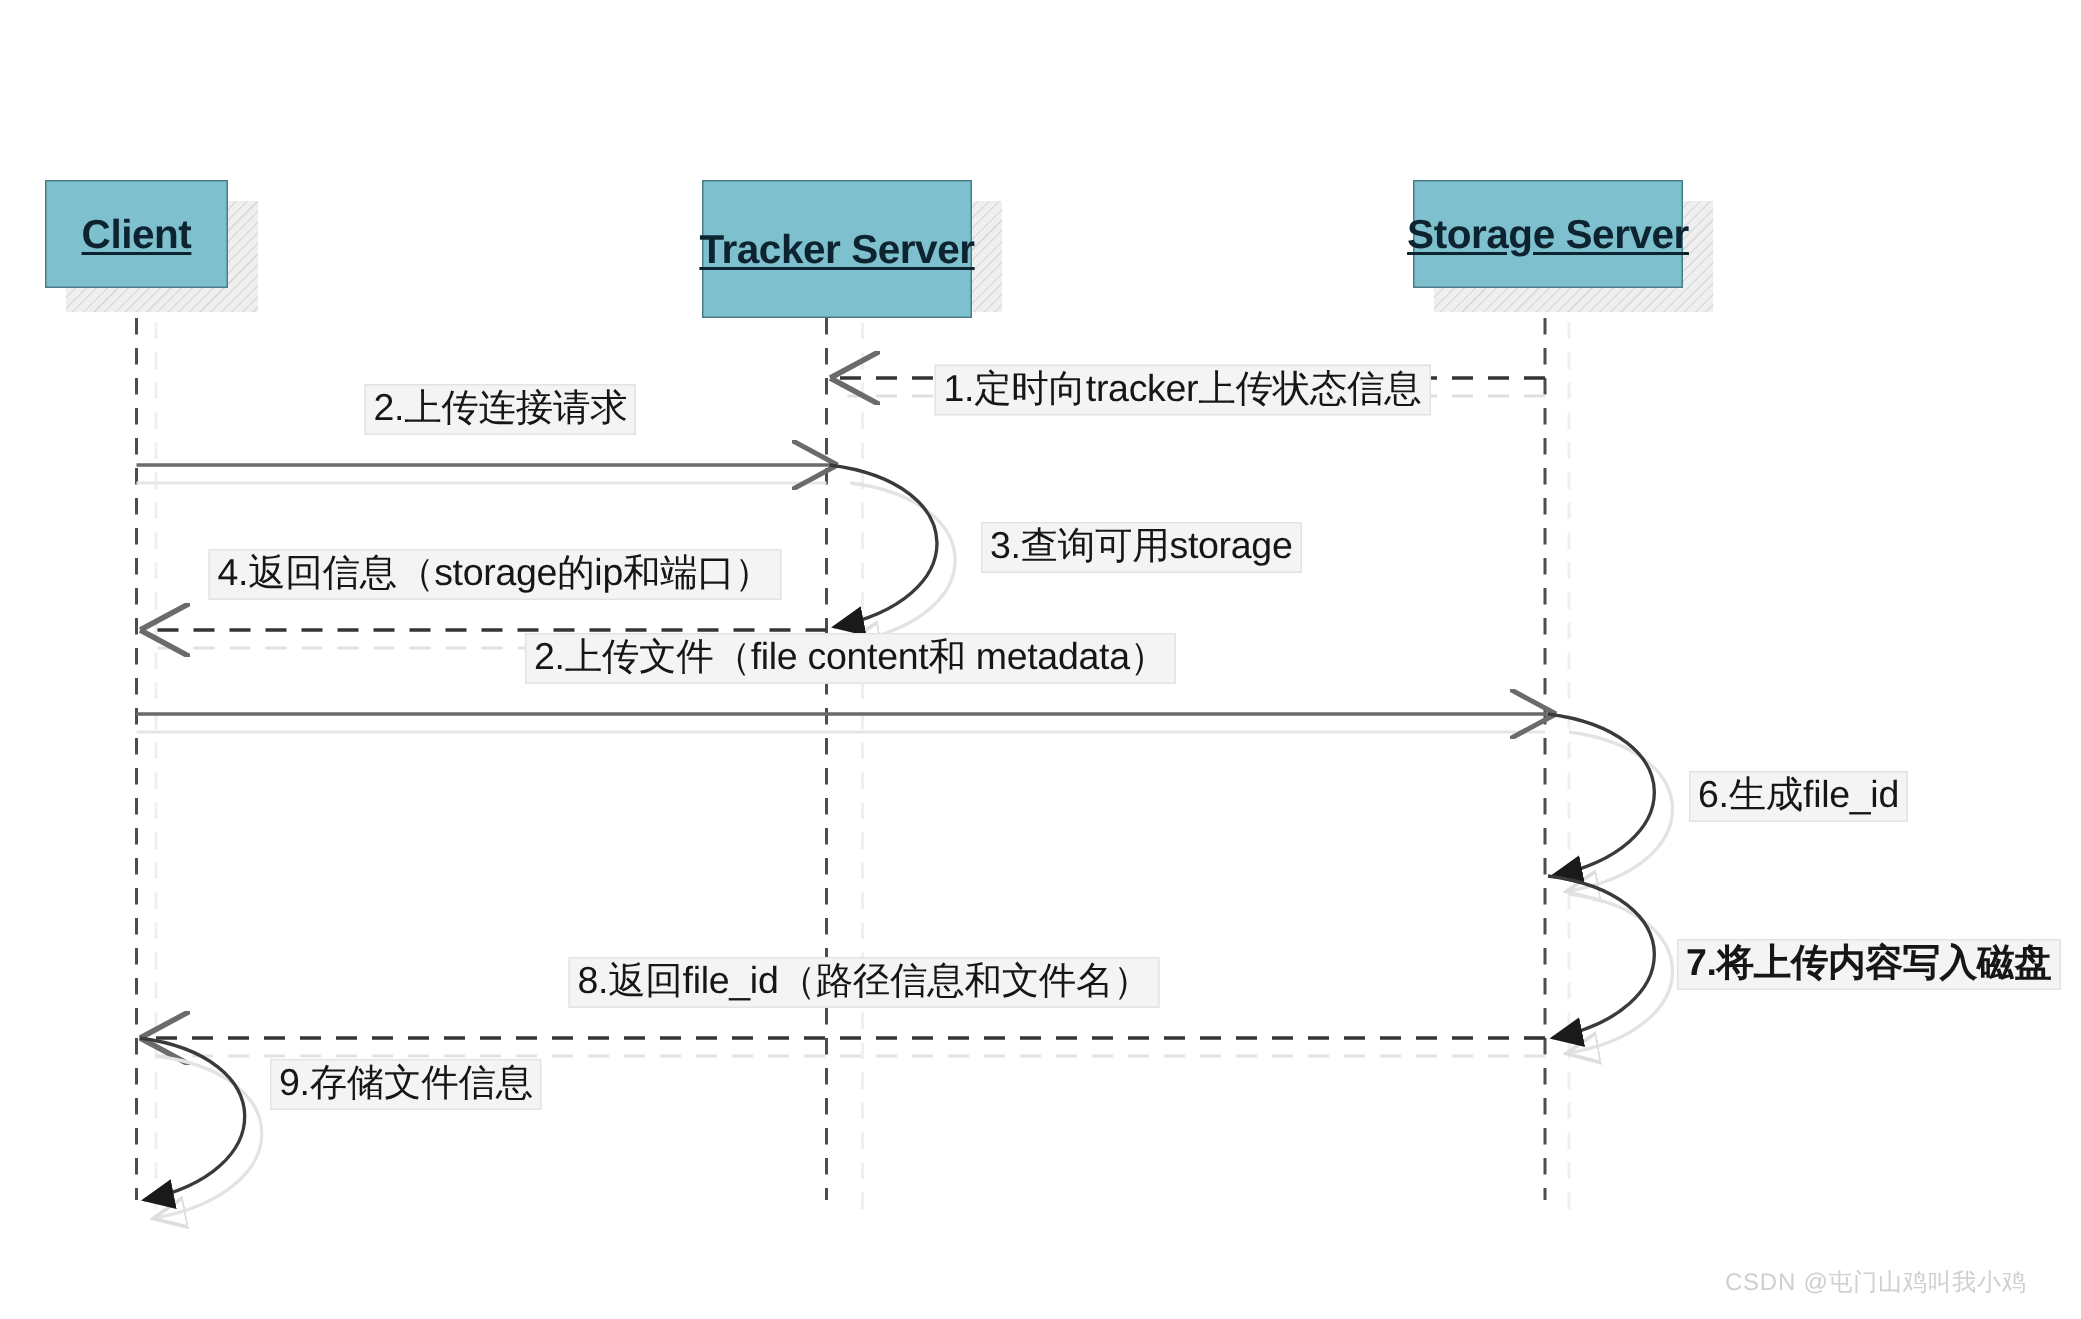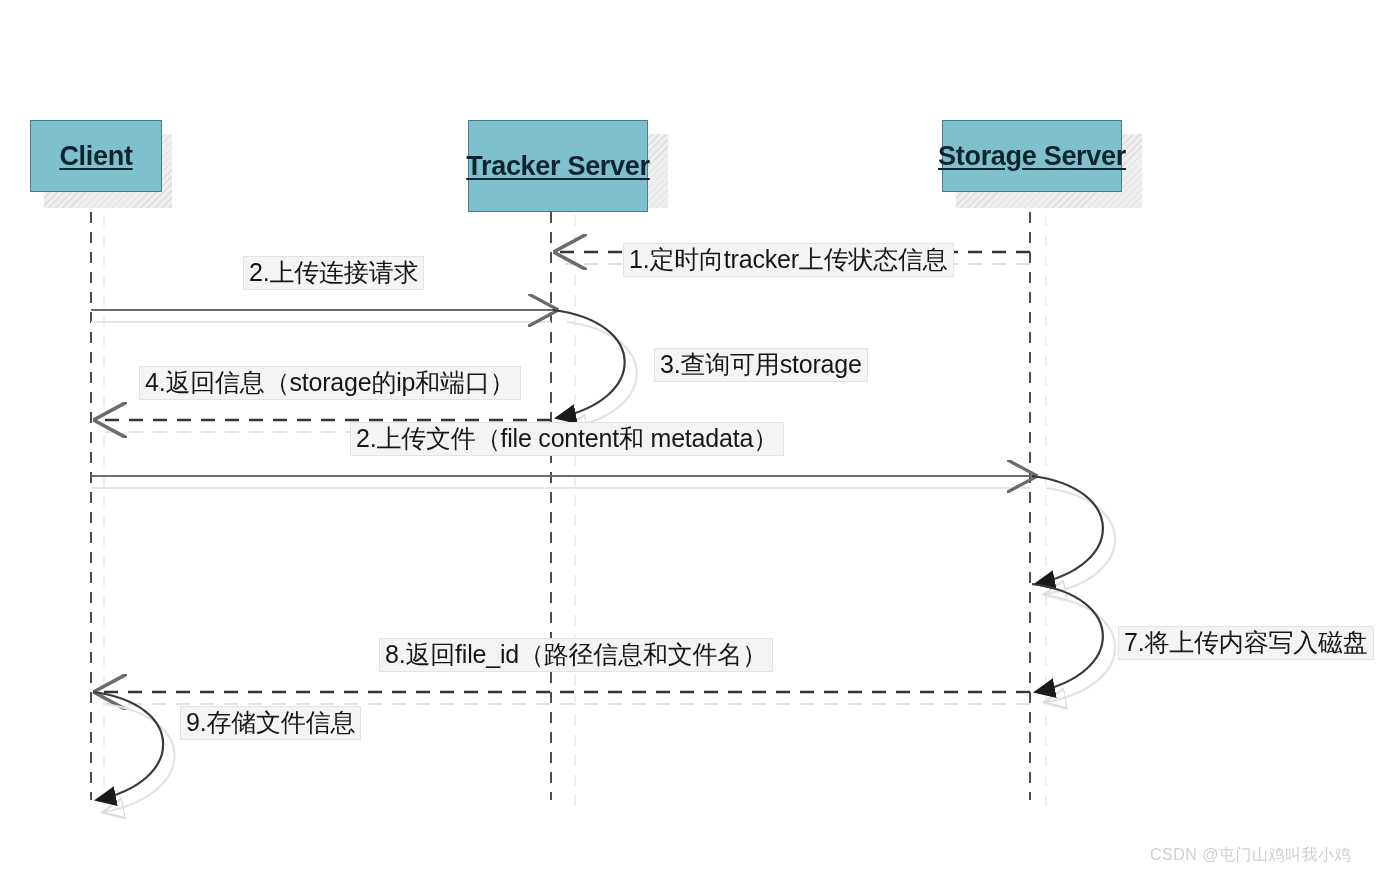--- a/index.html
+++ b/index.html
@@ -143,21 +143,21 @@
     <g>
       <path d="M 104 704 C 198 716, 198 794, 104 812" fill="none" stroke="#e3e3e3" stroke-width="2.2" marker-end="url(#ghostArrow)"></path>
       <path d="M 93 692 C 186 704, 186 782, 96 800" fill="none" stroke="#3a3a3a" stroke-width="2.2" marker-end="url(#solidArrow)"></path>
     </g>
   </svg>
 
   <div class="actor-shadow" style="left:44px; top:134px; width:128px; height:74px;"></div>
   <div class="actor-shadow" style="left:482px; top:134px; width:186px; height:74px;"></div>
   <div class="actor-shadow" style="left:956px; top:134px; width:186px; height:74px;"></div>
 
-  <div class="actor-box" style="left:30px; top:120px; width:132px; height:72px;">
+  <div class="actor-box" style="left:30px; top:120px; width:122px; height:72px;">
     <span class="actor-label">Client</span>
   </div>
 
   <div class="actor-box" style="left:468px; top:120px; width:180px; height:92px;">
     <span class="actor-label">Tracker Server</span>
   </div>
 
   <div class="actor-box" style="left:942px; top:120px; width:180px; height:72px;">
     <span class="actor-label">Storage Server</span>
   </div>
@@ -165,22 +165,23 @@
   <div class="msg-label" style="left:623px; top:201px;margin-top:42px;">1.定时向tracker上传状态信息</div>
 
   <div class="msg-label" style="left:243px; top:256px;">2.上传连接请求</div>
 
   <div class="msg-label" style="left:654px; top:348px;">3.查询可用storage</div>
 
   <div class="msg-label" style="left:139px; top:366px;">4.返回信息（storage的ip和端口）</div>
 
   <div class="msg-label" style="left:350px; top:422px;">2.上传文件（file content和 metadata）</div>
 
+  <div class="msg-label" style="left:1126px; top:514px;">6.生成file_id</div>
 
-  <div class="msg-label" style="left:1118px; top:626px;">7.将上传内容写入磁盘</div>
+  <div class="msg-label" style="left:1118px; top:626px;font-weight:bold;">7.将上传内容写入磁盘</div>
 
   <div class="msg-label" style="left:379px; top:638px;">8.返回file_id（路径信息和文件名）</div>
 
   <div class="msg-label" style="left:180px; top:706px;">9.存储文件信息</div>
 
   <div class="watermark" style="left:1150px; top:845px;">CSDN @屯门山鸡叫我小鸡</div>
 
 </div>
 
 </body></html>

